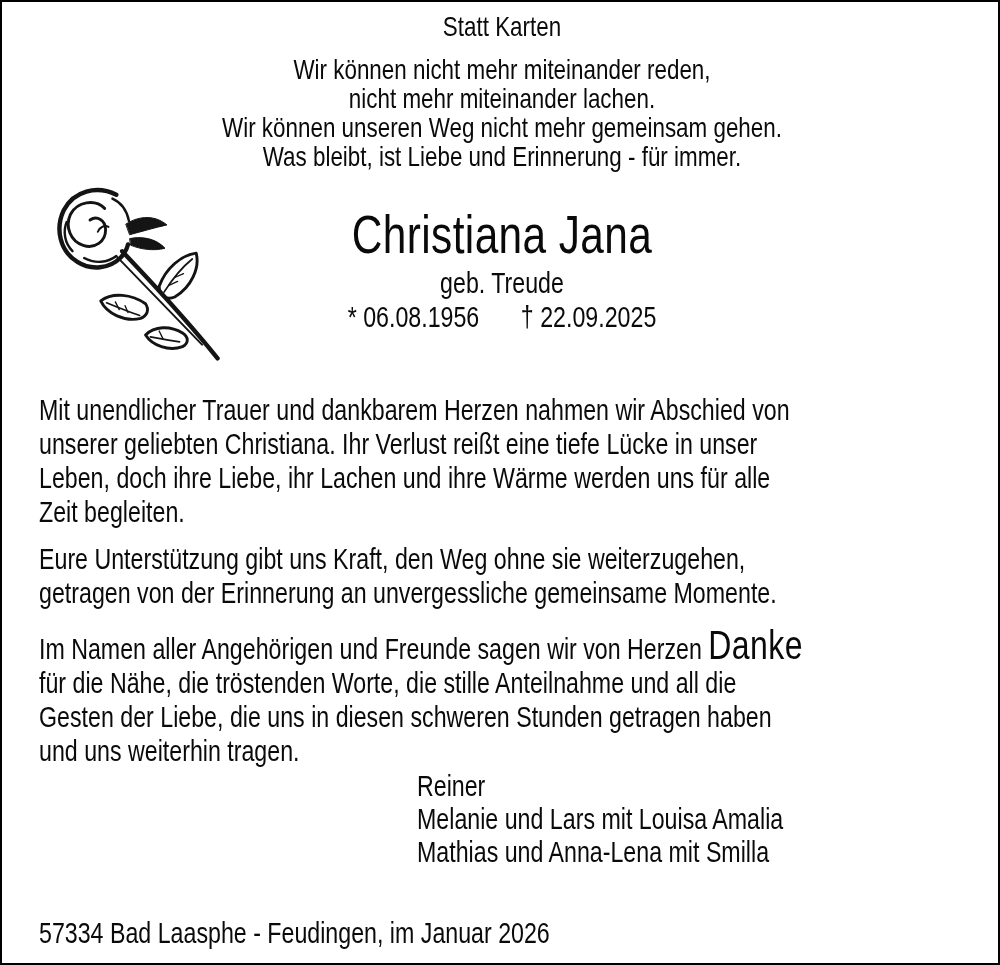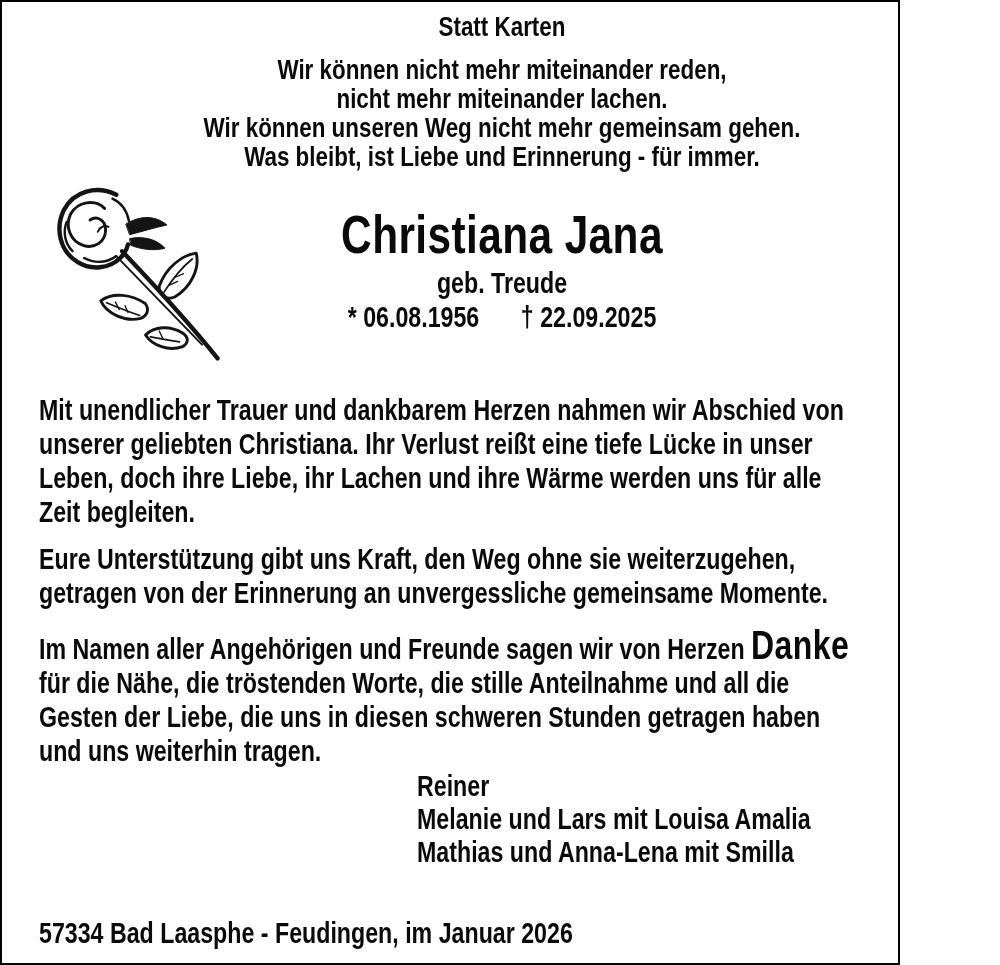--- a/index.html
+++ b/index.html
@@ -2,28 +2,28 @@
 <html><head>
 <meta charset="utf-8">
 <style>
   html, body {
     margin: 0;
     padding: 0;
     background: #ffffff;
   }
   .sheet {
     position: relative;
-    width: 900px;
+    width: 1000px;
     height: 965px;
     box-sizing: border-box;
     background: #ffffff;
     border: 2px solid #000000;
     overflow: hidden;
     font-family: "Liberation Sans", "DejaVu Sans", sans-serif;
-    font-weight: 700;
+    font-weight: 400;
     color: #0a0a0a;
   }
   
   .cblock {
     position: absolute;
     transform: scaleX(0.8);
   }
   .centered {
     left: -125px;
     width: 1250px;

